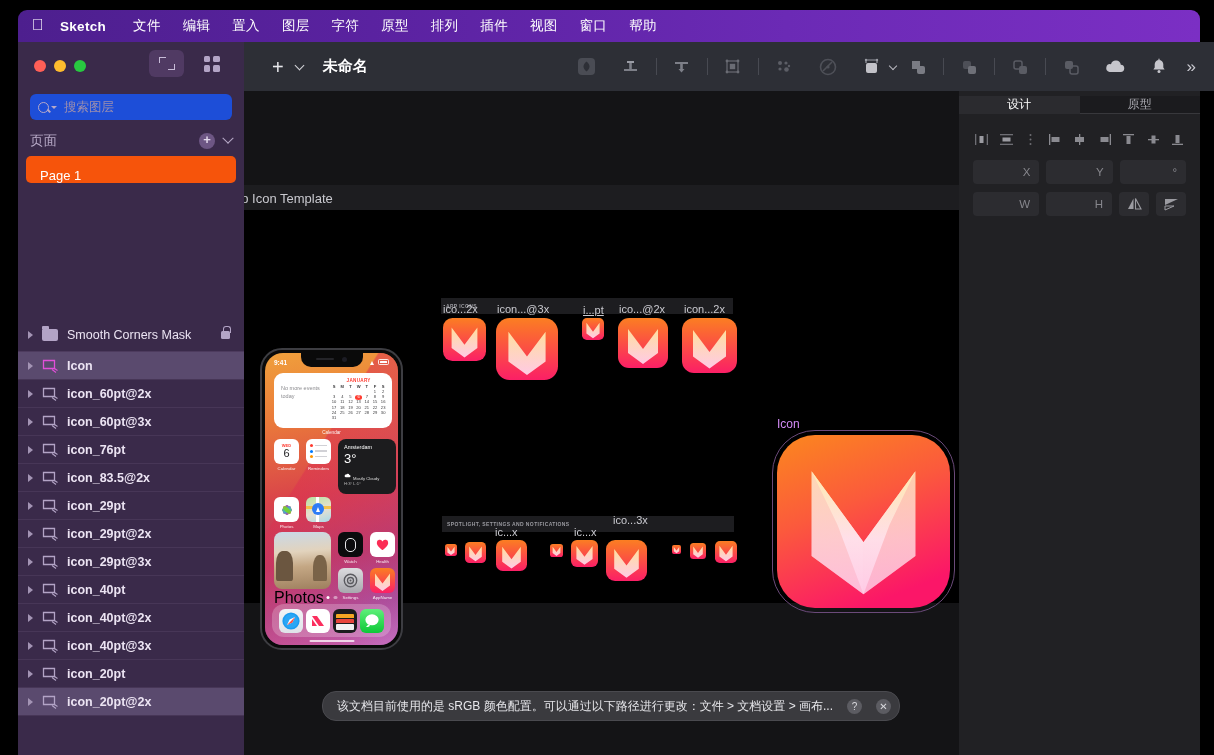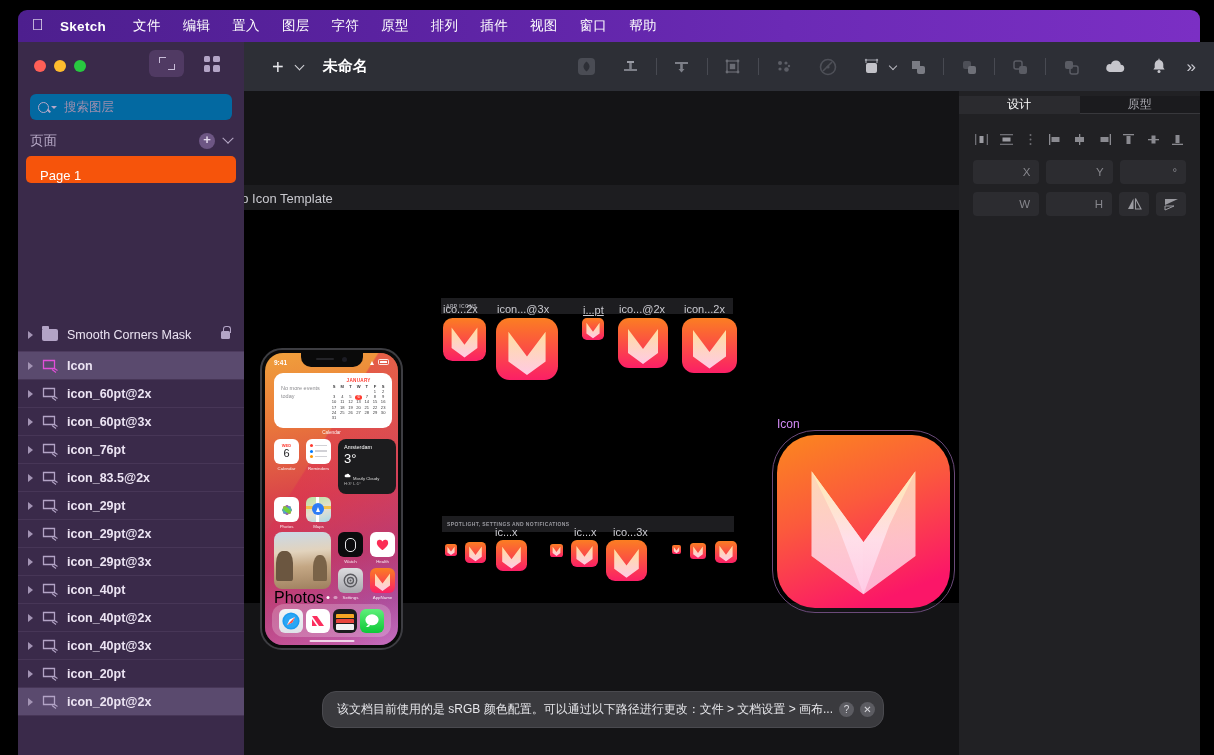--- a/index.html
+++ b/index.html
@@ -59,21 +59,21 @@
     content: ''; position: absolute; width: 6px; height: 5px;
     border: 1.6px solid #c8bcd8;
   }
   .canvas-ico::before { left: 0; top: 0; border-right: none; border-bottom: none; }
   .canvas-ico::after { right: 0; bottom: 0; border-left: none; border-top: none; }
   .grid-ico { width: 16px; height: 16px; display: grid; grid-template-columns: 1fr 1fr; grid-template-rows: 1fr 1fr; gap: 3px; }
   .grid-ico i { background: #b3a4c6; border-radius: 1.5px; display: block; }
 
   .search-wrap {
     margin: 4px 12px 0 12px; height: 26px;
-    background: #0369a1; border-radius: 6px;
+    background: #1d4ed8; border-radius: 6px;
     display: flex; align-items: center; padding: 0 8px;
   }
   .mag { width: 11px; height: 11px; border: 1.5px solid #b6a8c8; border-radius: 50%; position: relative; flex: 0 0 auto; }
   .mag::after { content:''; position: absolute; width: 4px; height:1.5px; background:#b6a8c8; right:-3px; bottom:0px; transform: rotate(45deg); }
   .mag-caret { width:0;height:0;border-left:3px solid transparent;border-right:3px solid transparent;border-top:3.5px solid #b6a8c8;margin-left:2px;}
   .search-input {
     background: transparent; border: none; outline: none;
     color: #ded5e8; font-size: 12.5px; margin-left: 7px; width: 160px;
     font-family: "Liberation Sans", sans-serif;
   }
@@ -254,22 +254,22 @@
   .fld {
     flex:1; height:24px; background:#2c2c30; border-radius:4px;
     display:flex; align-items:center; justify-content:flex-end;
     padding-right:9px; color:#86868c; font-size:11.5px;
   }
   .fld.sm { flex:0 0 30px; justify-content:center; padding:0; }
 
   
   .toast {
     position:absolute; left:322px; top:691px;
-    height:37px; background:#3a3a3e; border-radius:14px;
-    display:flex; align-items:center; padding:0 8px 0 14px; gap:6px;
+    height:30px; background:#3a3a3e; border-radius:14px;
+    display:flex; align-items:center; padding:0 8px 0 14px; gap:14px;
     z-index:30; border:1px solid #4a4a4f;
   }
   .toast .msg { color:#e6e6ea; font-size:12px; white-space:nowrap; }
   .toast .cbtn {
     width:15px;height:15px;border-radius:50%;background:#5c5c62;color:#d8d8dd;
     font-size:10px; display:flex;align-items:center;justify-content:center;
   }
 </style>
 </head>
 <body>
@@ -886,21 +886,21 @@
             <path d="M20 22 L50 62 L80 22 L80 70 L50 92 L20 70 Z" fill="url(#w1)" opacity=".92"></path>
           </svg>
       </div>
 
       <div class="sec-bar" style="left:198px; top:306px; width:292px;">
         <span>SPOTLIGHT, SETTINGS AND NOTIFICATIONS</span>
       </div>
 
       <div class="ic-label" style="left:251px; top:316px;">ic...x</div>
       <div class="ic-label" style="left:330px; top:316px;">ic...x</div>
-      <div class="ic-label" style="left:369px; top:316px;">ico...3x</div>
+      <div class="ic-label" style="left:369px; top:304px;">ico...3x</div>
 
       <div class="ic-box" style="left:201px; top:334px; width:12px; height:12px;">
         <svg class="fox" viewBox="0 0 100 100" preserveAspectRatio="none">
             <rect width="100" height="100" fill="url(#g1)"></rect>
             <path d="M20 22 L50 62 L80 22 L80 70 L50 92 L20 70 Z" fill="url(#w1)" opacity=".92"></path>
           </svg>
       </div>
       <div class="ic-box" style="left:221px; top:332px; width:21px; height:21px;">
         <svg class="fox" viewBox="0 0 100 100" preserveAspectRatio="none">
             <rect width="100" height="100" fill="url(#g1)"></rect>

